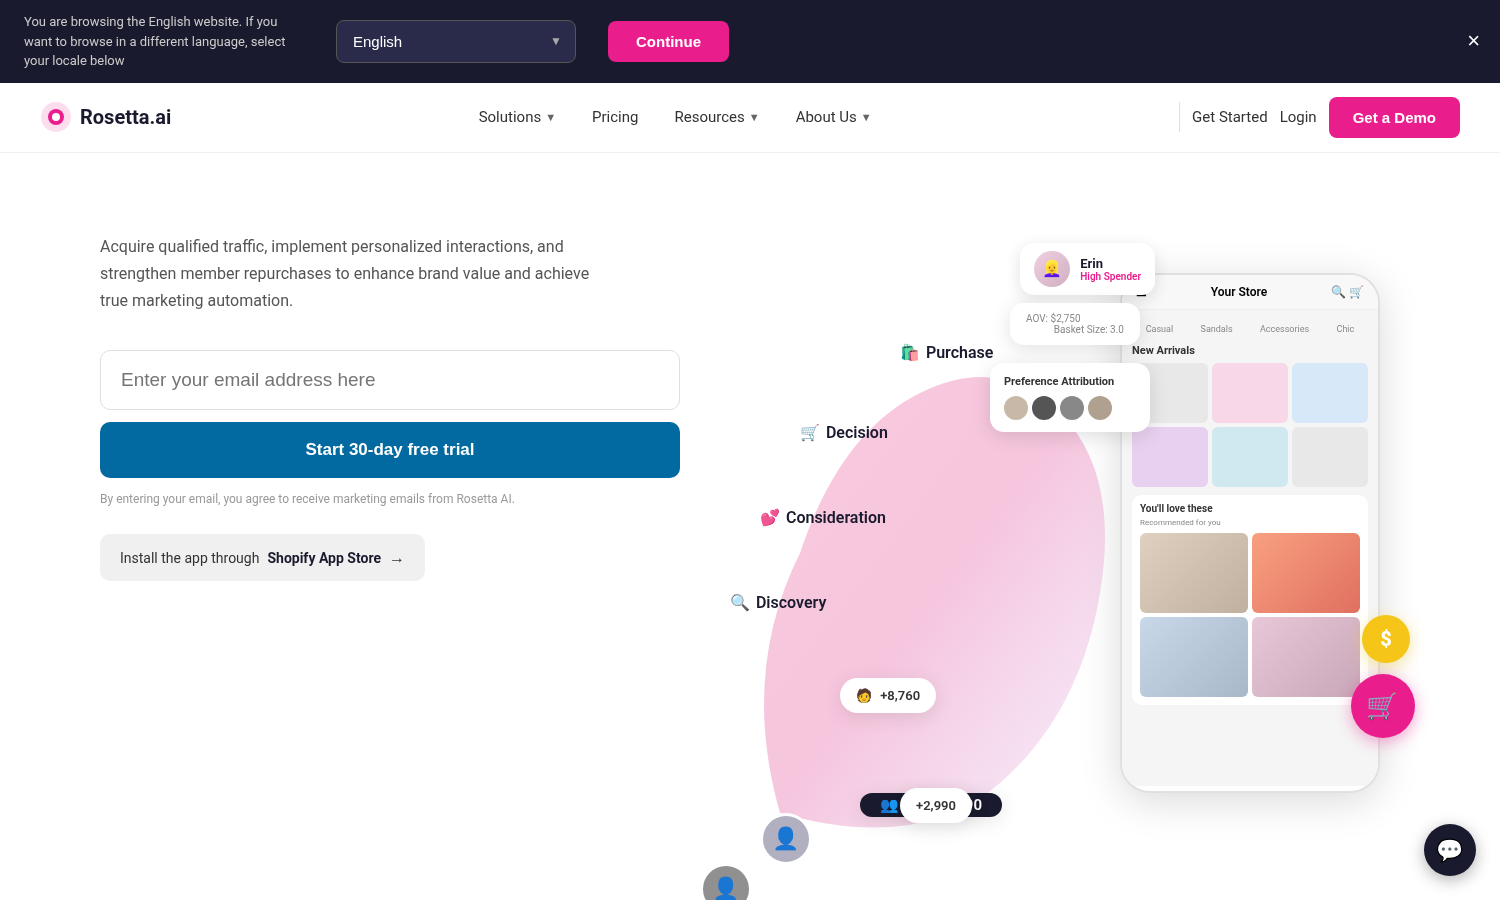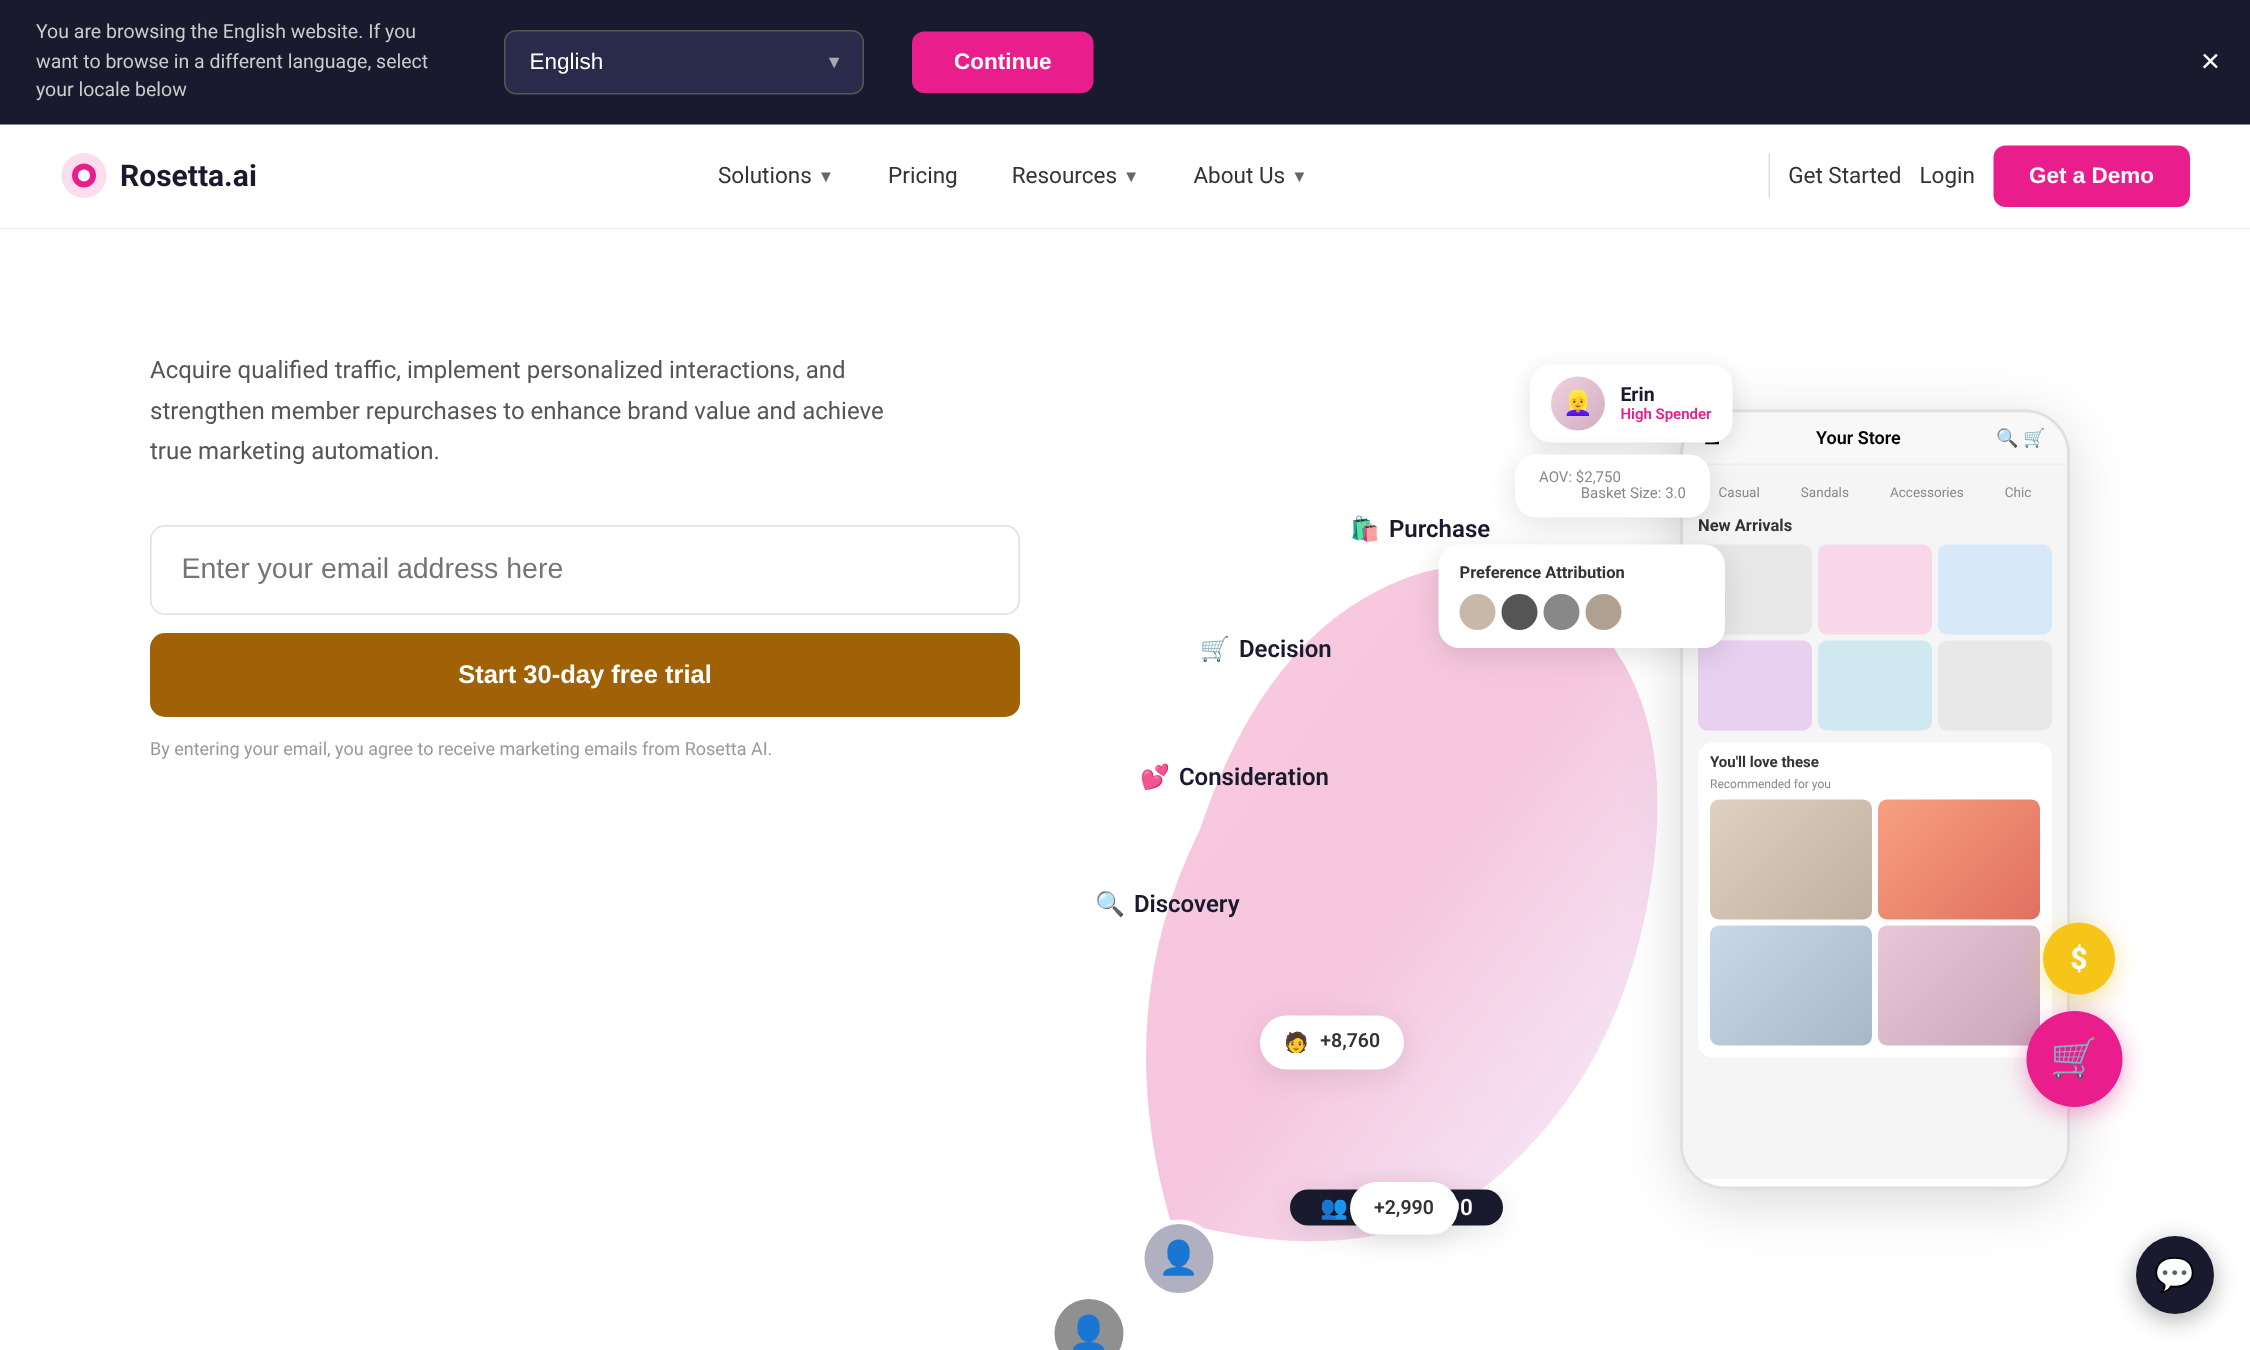--- a/index.html
+++ b/index.html
@@ -178,21 +178,21 @@
       border: 1.5px solid #e0e0e0;
       border-radius: 10px;
       font-size: 19px;
       color: #aaa;
       outline: none;
       margin-bottom: 12px;
       background: #fff;
     }
     .trial-btn {
       width: 100%;
-      background: #a16207;
+      background: #0369a1;
       color: #fff;
       border: none;
       padding: 18px;
       border-radius: 10px;
       font-size: 17px;
       font-weight: 600;
       cursor: pointer;
       margin-bottom: 14px;
     }
     .email-disclaimer {
@@ -364,21 +364,21 @@
 
     
     .pref-card {
       position: absolute;
       top: 90px;
       right: 320px;
       background: #fff;
       border-radius: 14px;
       padding: 12px 14px;
       box-shadow: 0 4px 20px rgba(0,0,0,0.12);
-      width: 191px;
+      width: 160px;
     }
     .pref-title { font-size: 11px; font-weight: 700; color: #333; margin-bottom: 8px; }
     .pref-colors { display: flex; gap: 4px; }
     .pref-color {
       width: 24px;
       height: 24px;
       border-radius: 50%;
     }
 
     
@@ -508,20 +508,25 @@
   </div>
 </nav>
 
 <section class="hero">
 
   <div class="hero-left">
     <p class="hero-subtitle">Acquire qualified traffic, implement personalized interactions, and strengthen member repurchases to enhance brand value and achieve true marketing automation.</p>
     <input class="email-input" type="email" placeholder="Enter your email address here" style="">
     <button class="trial-btn">Start 30-day free trial</button>
     <p class="email-disclaimer">By entering your email, you agree to receive marketing emails from Rosetta AI.</p>
+    <a class="shopify-link" href="#">
+      <span>Install the app through </span>
+      <strong>Shopify App Store</strong>
+      <span class="shopify-arrow">→</span>
+    </a>
   </div>
 
   <div class="hero-right">
 
     <svg class="gradient-blob" viewBox="0 0 520 580" xmlns="http://www.w3.org/2000/svg">
       <defs>
         <linearGradient id="blobGrad" x1="0%" y1="0%" x2="100%" y2="100%">
           <stop offset="0%" style="stop-color:#f8c0d8;stop-opacity:0.8"></stop>
           <stop offset="50%" style="stop-color:#f0a0c8;stop-opacity:0.6"></stop>
           <stop offset="100%" style="stop-color:#e8d0f0;stop-opacity:0.4"></stop>

